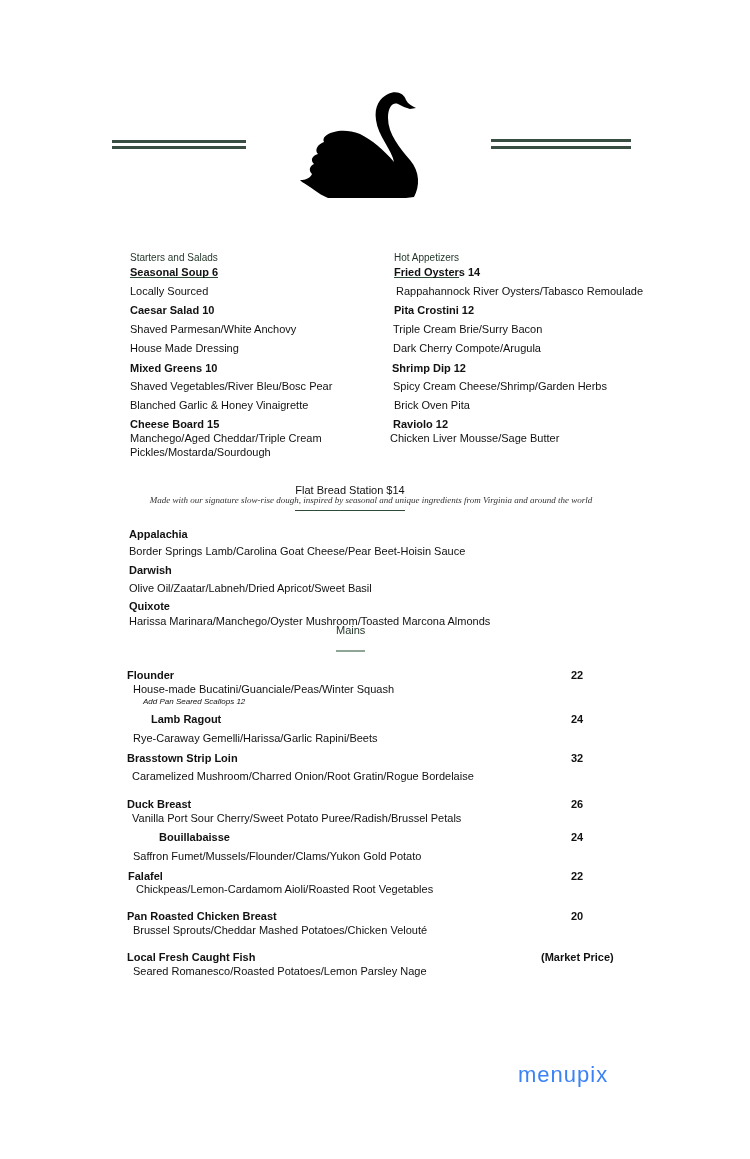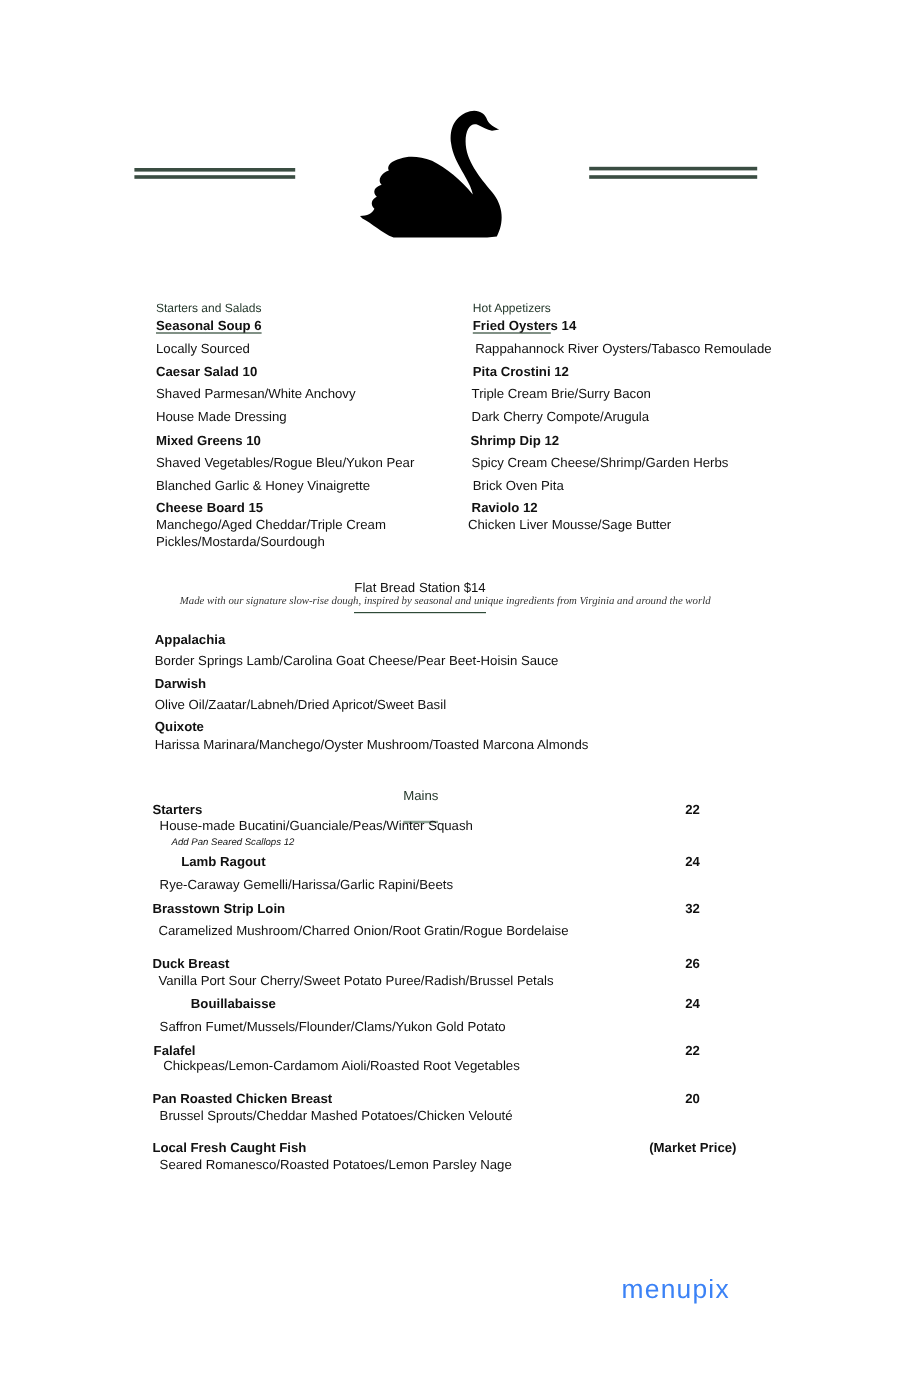--- a/index.html
+++ b/index.html
@@ -30,21 +30,21 @@
 
 <div class="abs" style="left:130px; top:247px;">
   <div class="hdr" style="display:inline-block;">Starters and Salads</div>
 </div>
 <div class="abs name" style="left:130px; top:266px;">Seasonal Soup 6</div>
 <div class="abs desc" style="left:130px; top:285px;">Locally Sourced</div>
 <div class="abs name" style="left:130px; top:304px;">Caesar Salad 10</div>
 <div class="abs desc" style="left:130px; top:323px;">Shaved Parmesan/White Anchovy</div>
 <div class="abs desc" style="left:130px; top:342px;">House Made Dressing</div>
 <div class="abs name" style="left:130px; top:362px;">Mixed Greens 10</div>
-<div class="abs desc" style="left:130px; top:380px;">Shaved Vegetables/Rogue Bleu/Yukon Pear</div>
+<div class="abs desc" style="left:130px; top:380px;">Shaved Vegetables/River Bleu/Bosc Pear</div>
 <div class="abs desc" style="left:130px; top:399px;">Blanched Garlic &amp; Honey Vinaigrette</div>
 <div class="abs name" style="left:130px; top:418px;">Cheese Board 15</div>
 <div class="abs desc" style="left:130px; top:432px;">Manchego/Aged Cheddar/Triple Cream</div>
 <div class="abs desc" style="left:130px; top:446px;">Pickles/Mostarda/Sourdough</div>
 
 <div class="abs" style="left:394px; top:247px;">
   <div class="hdr" style="display:inline-block;">Hot Appetizers</div>
 </div>
 <div class="abs name" style="left:394px; top:266px;">Fried Oysters 14</div>
 <div class="abs desc" style="left:396px; top:285px;">Rappahannock River Oysters/Tabasco Remoulade</div>
@@ -62,25 +62,25 @@
 </div>
 <div class="abs tag" style="left:0; top:495px; width:742px; text-align:center;">Made with our signature slow-rise dough, inspired by seasonal and unique ingredients from Virginia and around the world</div>
 
 <div class="abs name" style="left:129px; top:528px;">Appalachia</div>
 <div class="abs desc" style="left:129px; top:545px;">Border Springs Lamb/Carolina Goat Cheese/Pear Beet-Hoisin Sauce</div>
 <div class="abs name" style="left:129px; top:564px;">Darwish</div>
 <div class="abs desc" style="left:129px; top:582px;">Olive Oil/Zaatar/Labneh/Dried Apricot/Sweet Basil</div>
 <div class="abs name" style="left:129px; top:600px;">Quixote</div>
 <div class="abs desc" style="left:129px; top:615px;">Harissa Marinara/Manchego/Oyster Mushroom/Toasted Marcona Almonds</div>
 
-<div class="abs" style="left:336px; top:654px;text-align:center;">
+<div class="abs" style="left:336px; top:620px;text-align:center;">
   <span class="hdr" style="font-size:11px; display:inline-block; border-bottom:2px solid #8fa596;">Mains</span>
 </div>
 
-<div class="abs name" style="left:127px; top:669px;">Starters</div>
+<div class="abs name" style="left:127px; top:669px;">Flounder</div>
 <div class="abs price" style="left:571px; top:669px;">22</div>
 <div class="abs desc" style="left:133px; top:683px;">House-made Bucatini/Guanciale/Peas/Winter Squash</div>
 <div class="abs note" style="left:143px; top:697px;">Add Pan Seared Scallops 12</div>
 
 <div class="abs name" style="left:127px; top:713px;padding-left:24px;">Lamb Ragout</div>
 <div class="abs price" style="left:571px; top:713px;">24</div>
 <div class="abs desc" style="left:133px; top:732px;">Rye-Caraway Gemelli/Harissa/Garlic Rapini/Beets</div>
 
 <div class="abs name" style="left:127px; top:752px;">Brasstown Strip Loin</div>
 <div class="abs price" style="left:571px; top:752px;">32</div>

